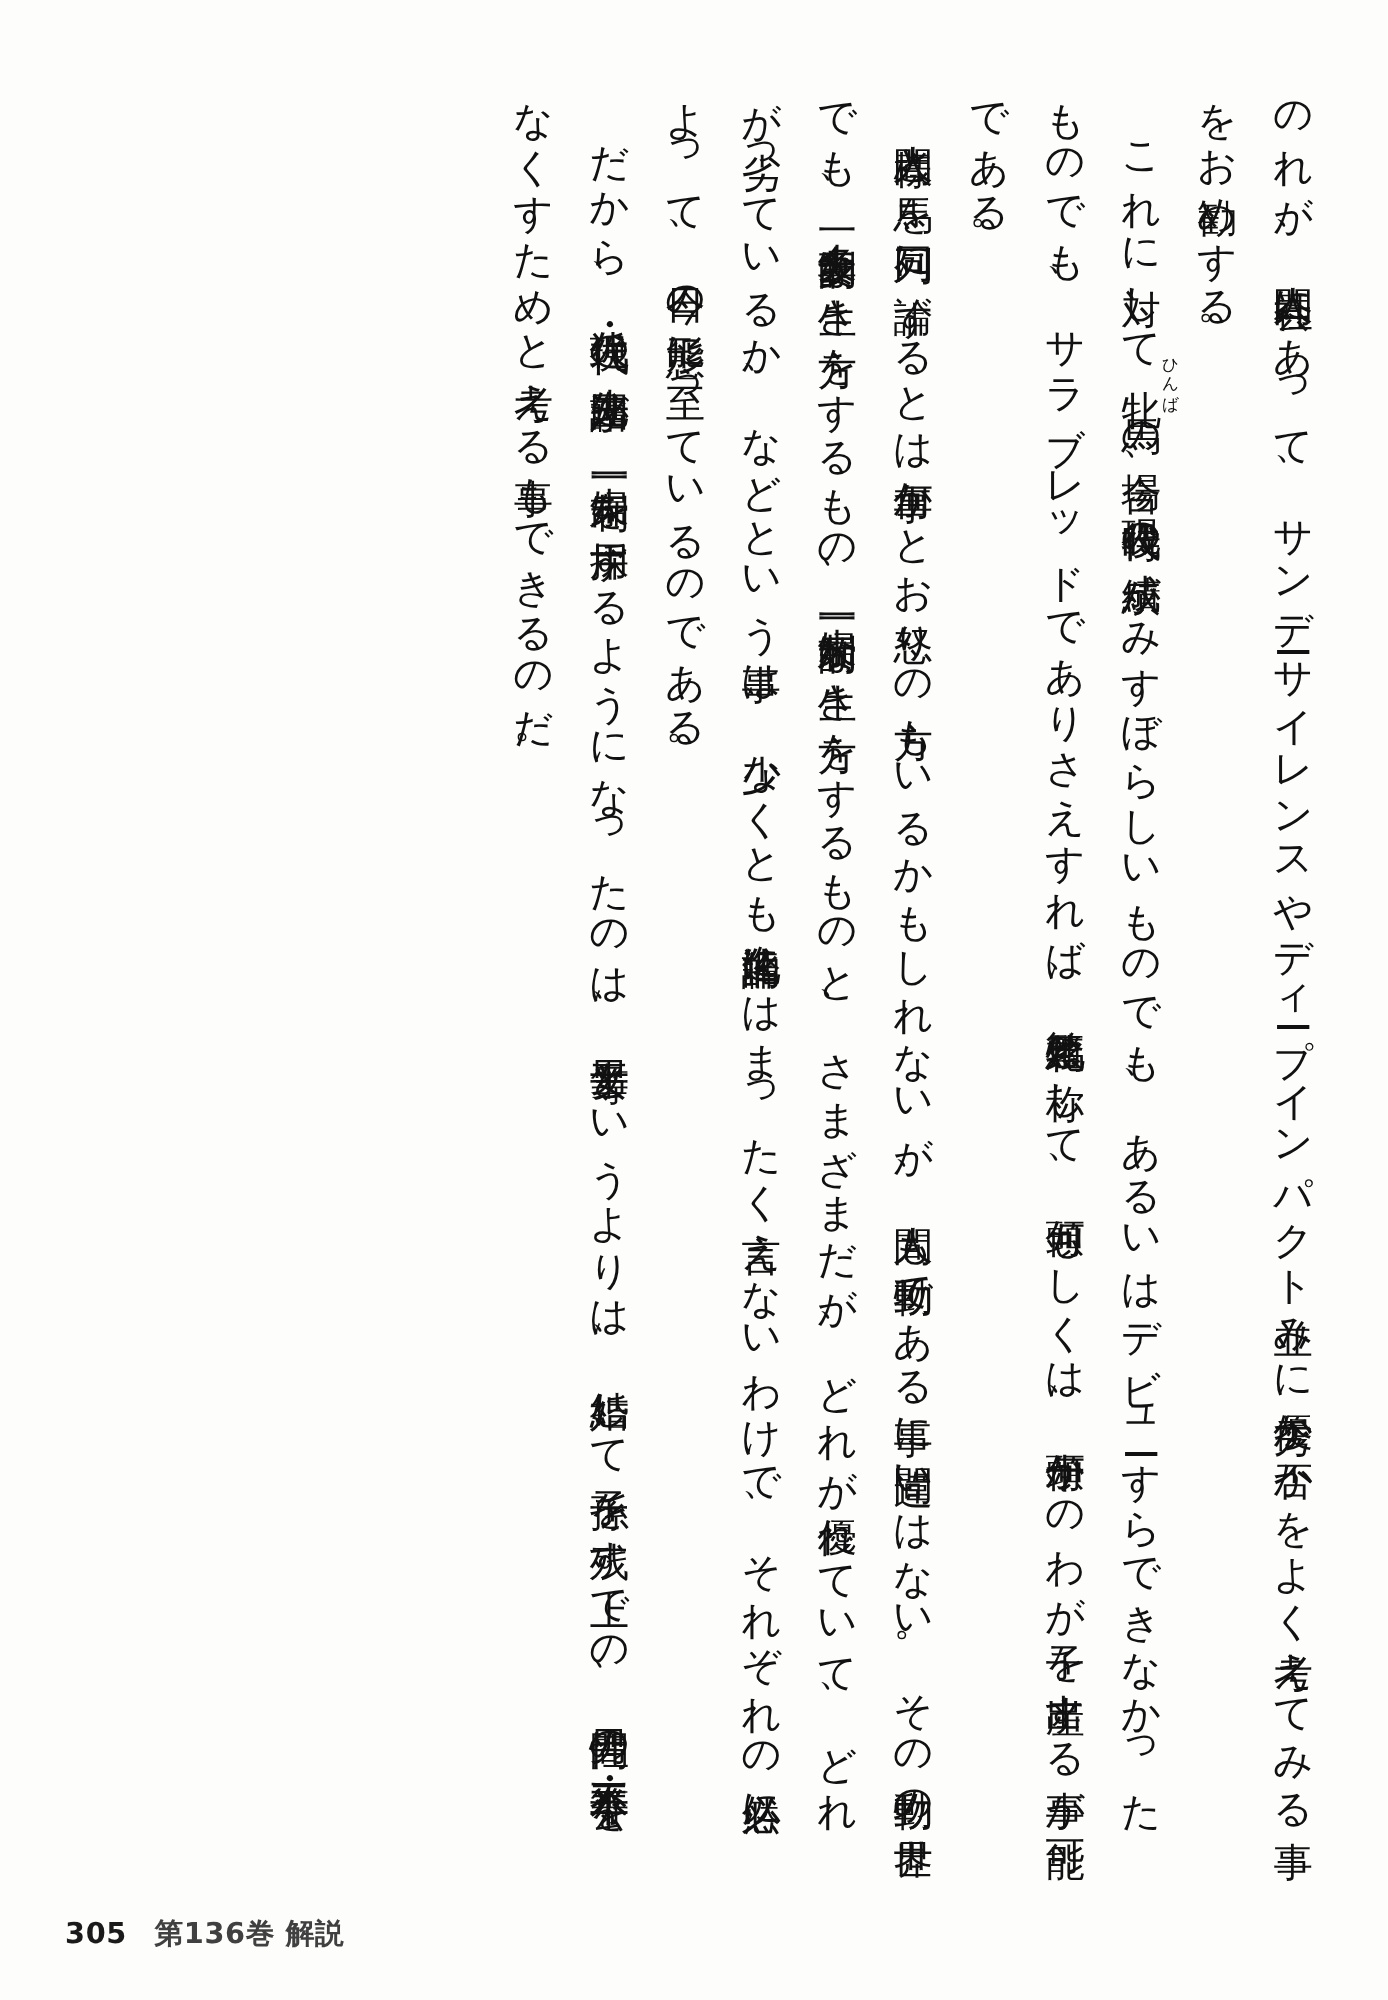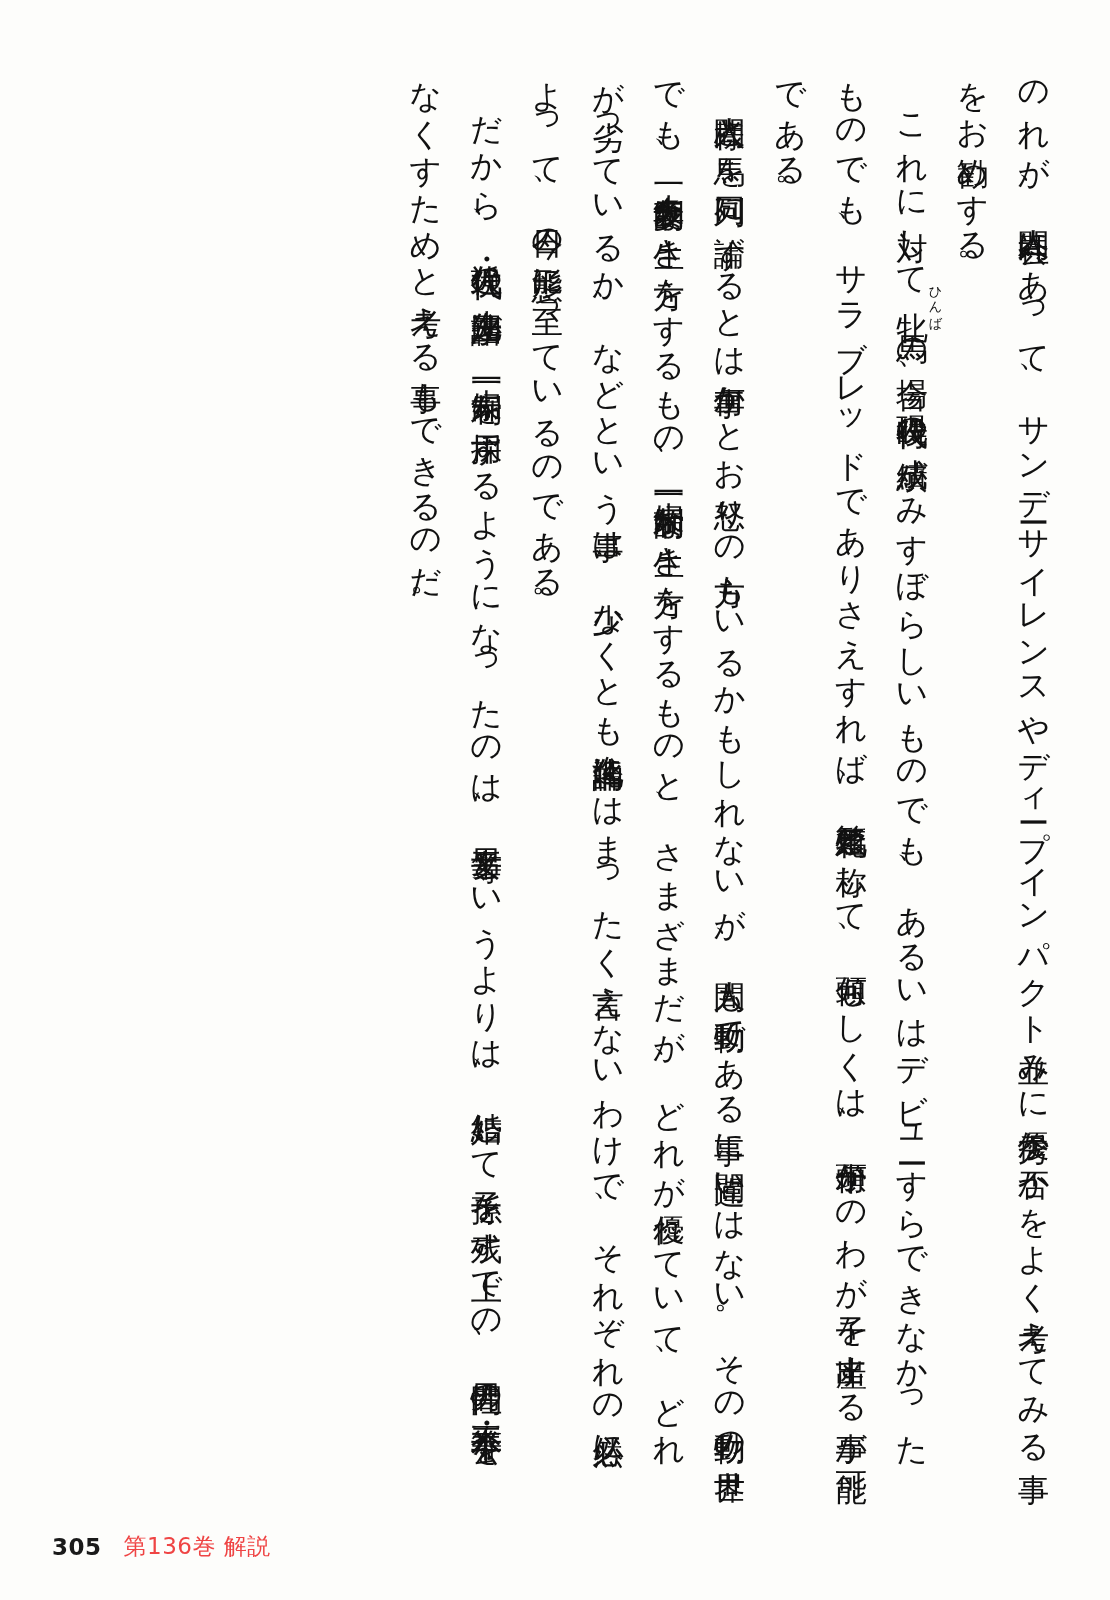--- a/index.html
+++ b/index.html
@@ -66,22 +66,22 @@
     font-family: "DejaVu Sans", "Liberation Sans", sans-serif;
   }
   .folio {
     font-size: 23px;
     color: #1a1a1a;
     font-weight: 600;
     letter-spacing: 0.5px;
   }
   .running-title {
     font-size: 23px;
-    color: #ef4444;
-    font-weight: 400;
+    color: #404040;
+    font-weight: 700;
     letter-spacing: 0.5px;
   }
 </style>
 </head>
 <body>
 
 <div class="page">
 
   <div class="text-block"><p>のれが、人間社会にあって、サンデーサイレンスやディープインパクト並みに優秀か否かをよく考えてみる事をお勧めする。</p><p>　これに対して<ruby>牝馬<rt>ひんば</rt></ruby>の場合、現役時代の成績がみすぼらしいものでも、あるいはデビューすらできなかったものでも、サラブレッドでありさえすれば、繁殖牝馬と称して、何頭もしくは、十何頭かのわが子を出産する事が可能である。</p><p>　人間様と馬を同列に論ずるとは何事かとお怒りの方もいるかもしれないが、人間も動物である事に間違いはない。その動物の世界でも、一夫多妻制的な生き方をするもの、一夫一婦制的な生き方をするものと、さまざまだが、どれが優れていて、どれが劣っているか、などという事は、少なくとも進化論的にはまったく言えないわけで、それぞれの必然によって、今日の形態に至っているのである。</p><p>　だから、近代・現代の先進諸国が、一夫一婦制を採用するようになったのは、男女平等というよりは、結婚して子孫を残す上での、男性間の不平等・不公平をなくすためと考える事もできるのだ。</p></div>
 

